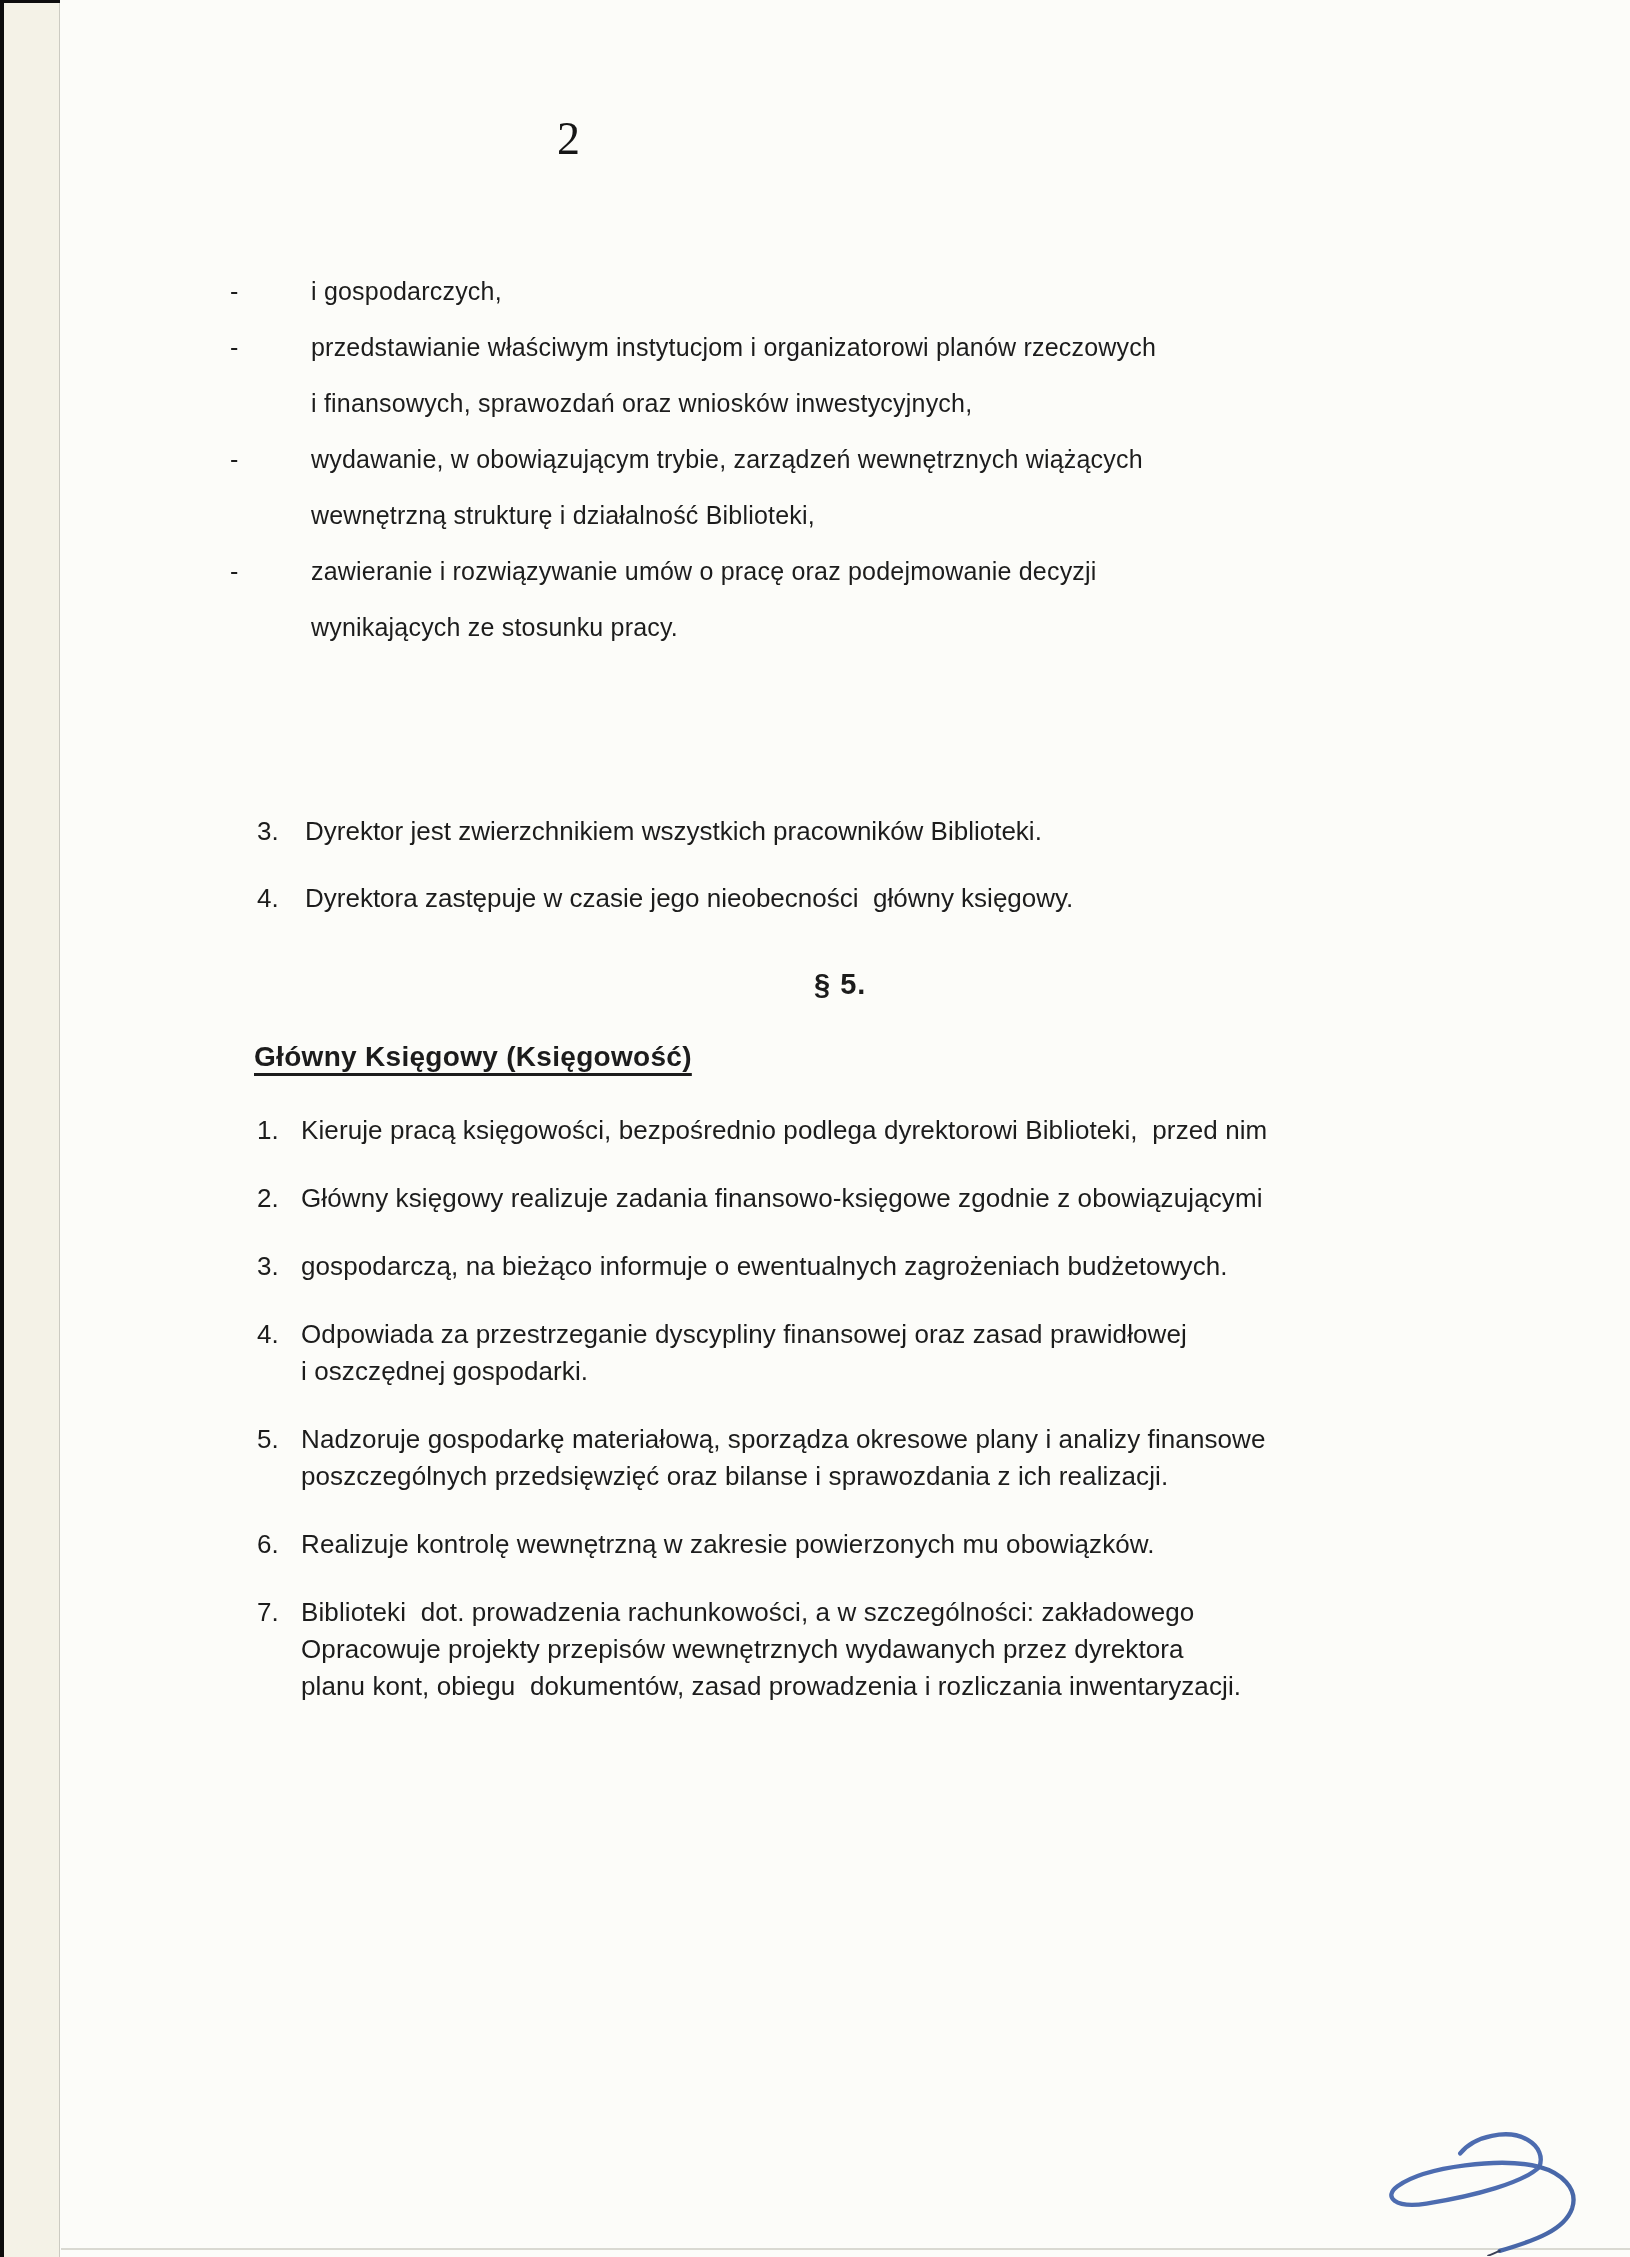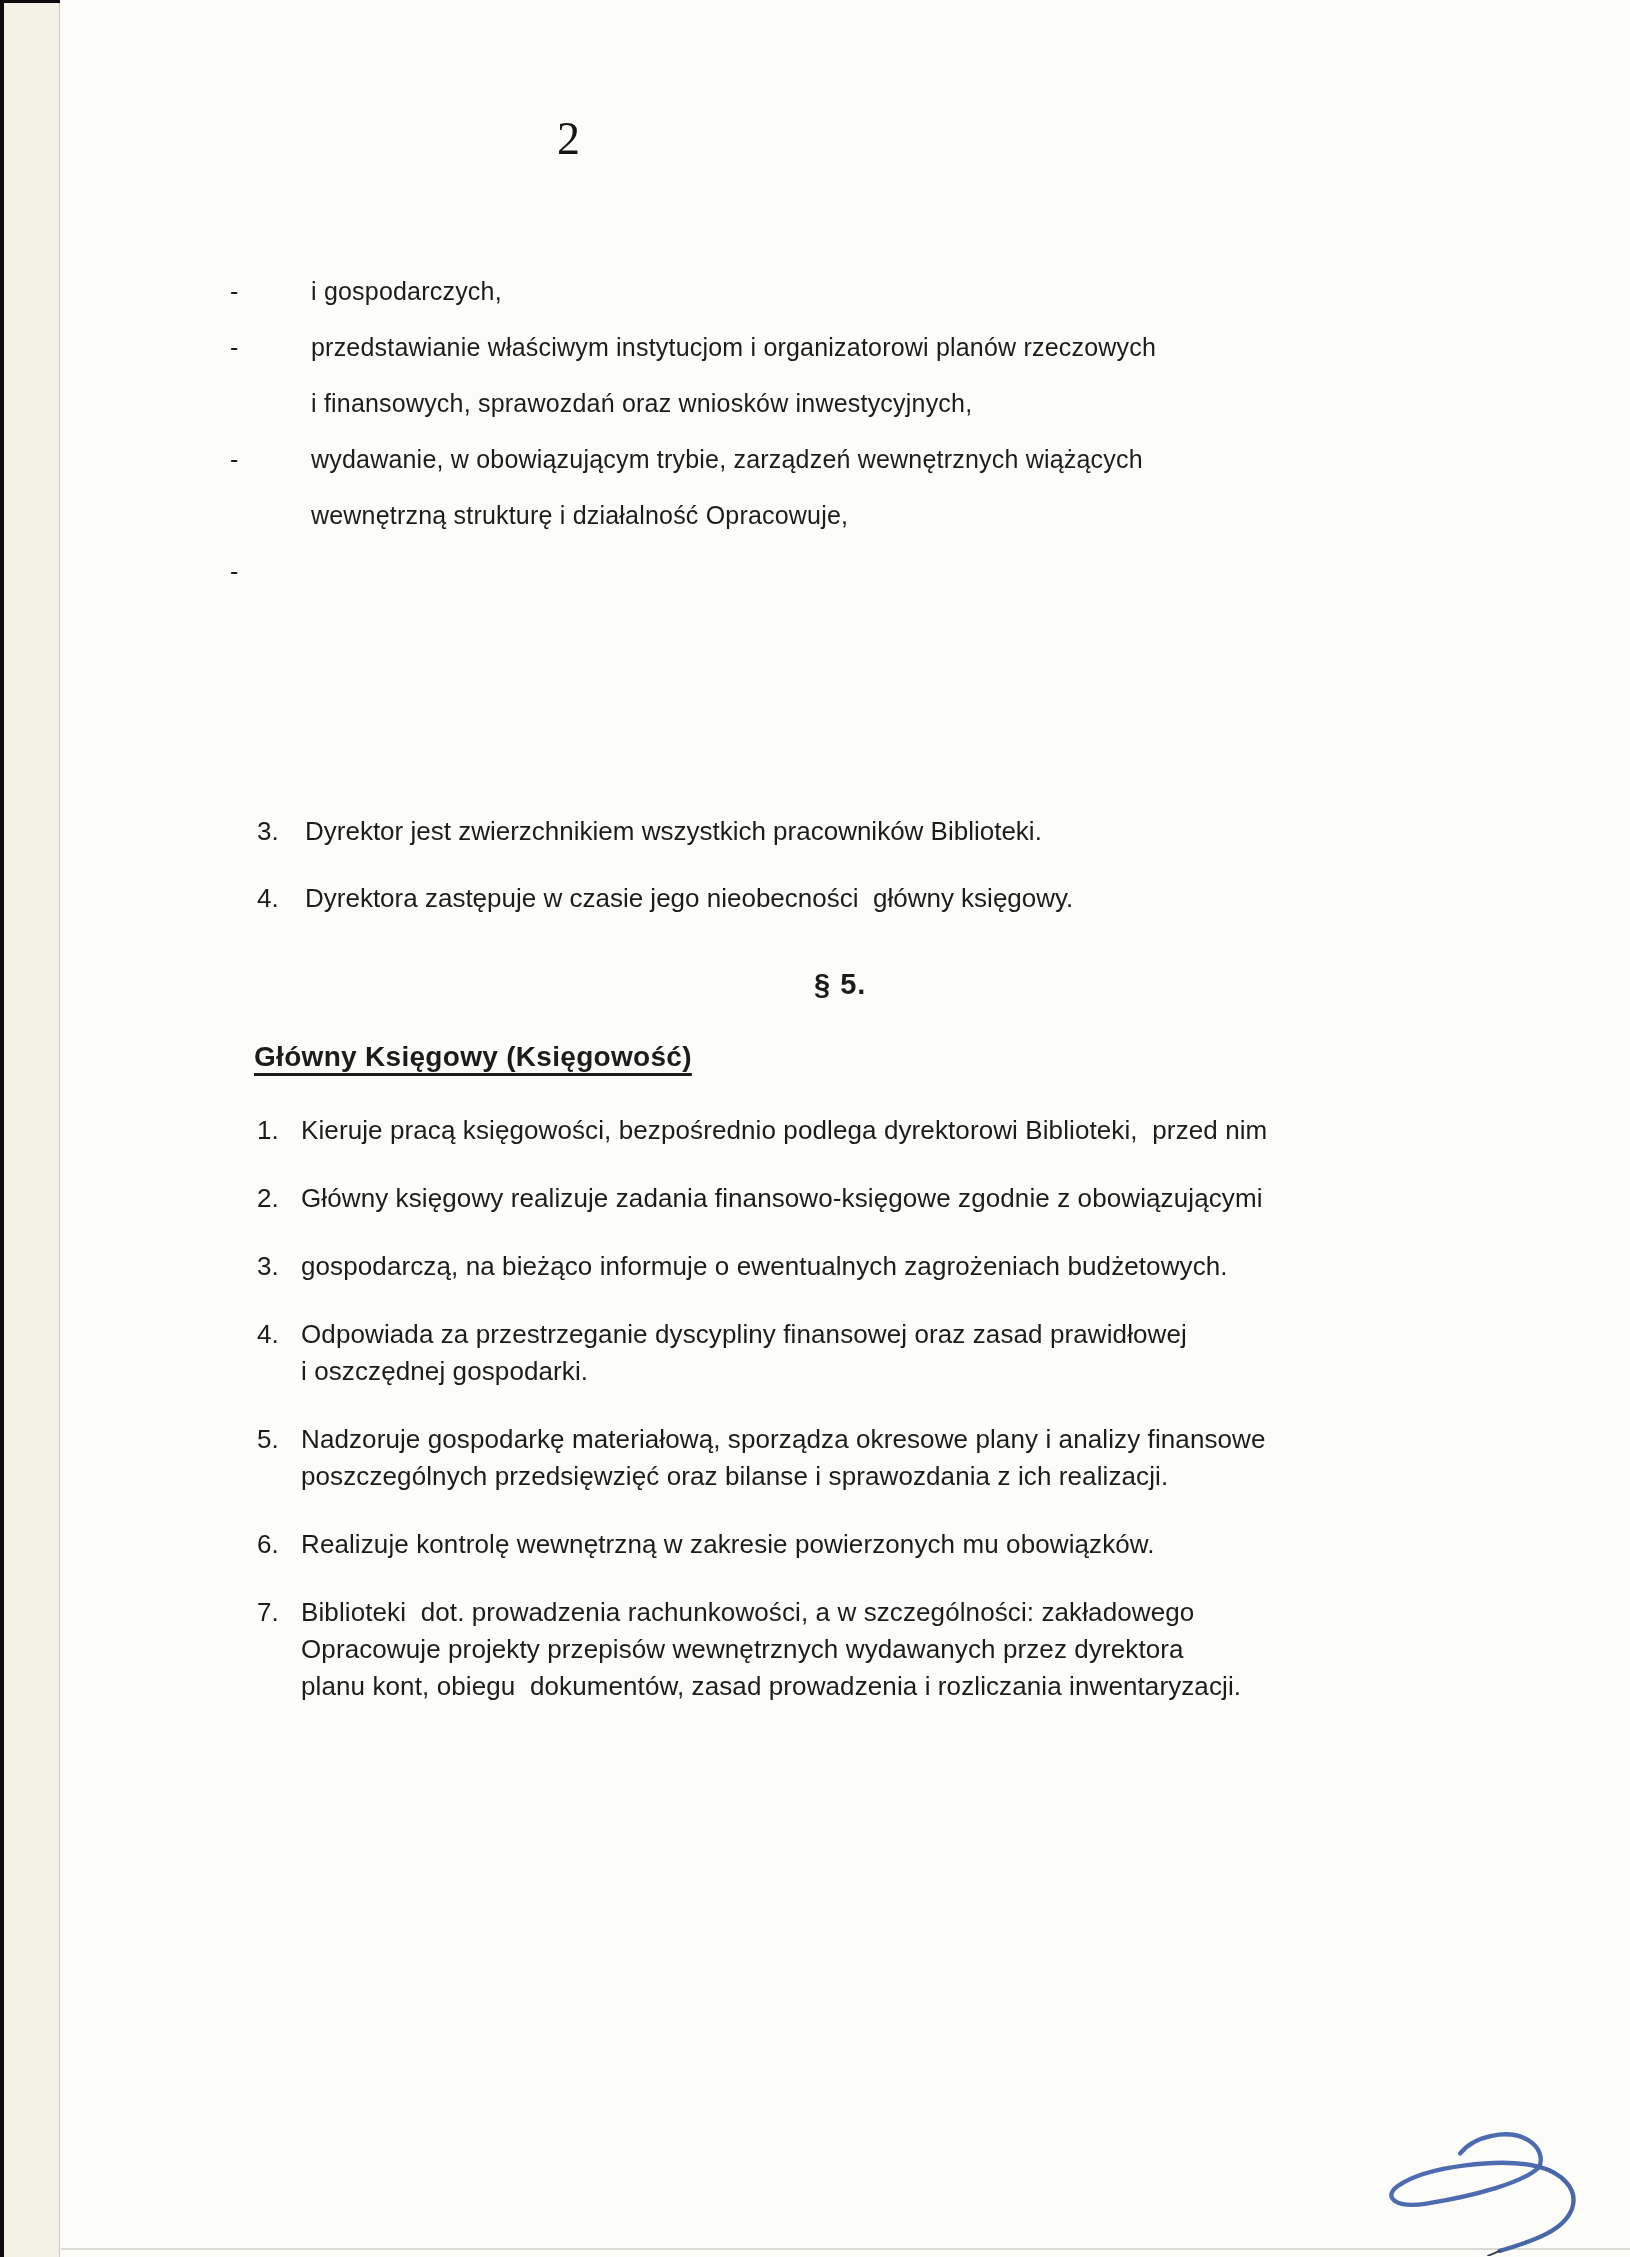--- a/index.html
+++ b/index.html
@@ -118,25 +118,29 @@
       <span class="marker">-</span>
       <span class="lines">
         <span class="line">przedstawianie właściwym instytucjom i organizatorowi planów rzeczowych</span>
         <span class="line">i finansowych, sprawozdań oraz wniosków inwestycyjnych,</span>
       </span>
     </div>
     <div class="dash-item">
       <span class="marker">-</span>
       <span class="lines">
         <span class="line">wydawanie, w obowiązującym trybie, zarządzeń wewnętrznych wiążących</span>
-        <span class="line">wewnętrzną strukturę i działalność Opracowuje,</span>
-      </span>
-    </div>
-    <div class="dash-item">
-      <span class="marker">-</span>
+        <span class="line">wewnętrzną strukturę i działalność Biblioteki,</span>
+      </span>
+    </div>
+    <div class="dash-item">
+      <span class="marker">-</span>
+      <span class="lines">
+        <span class="line">zawieranie i rozwiązywanie umów o pracę oraz podejmowanie decyzji</span>
+        <span class="line">wynikających ze stosunku pracy.</span>
+      </span>
     </div>
   </div>
 
   <div class="mid-list">
     <div class="mid-item">
       <span class="marker">3.</span>
       <span class="lines">
         <span class="line">Dyrektor jest zwierzchnikiem wszystkich pracowników Biblioteki.</span>
       </span>
     </div>

